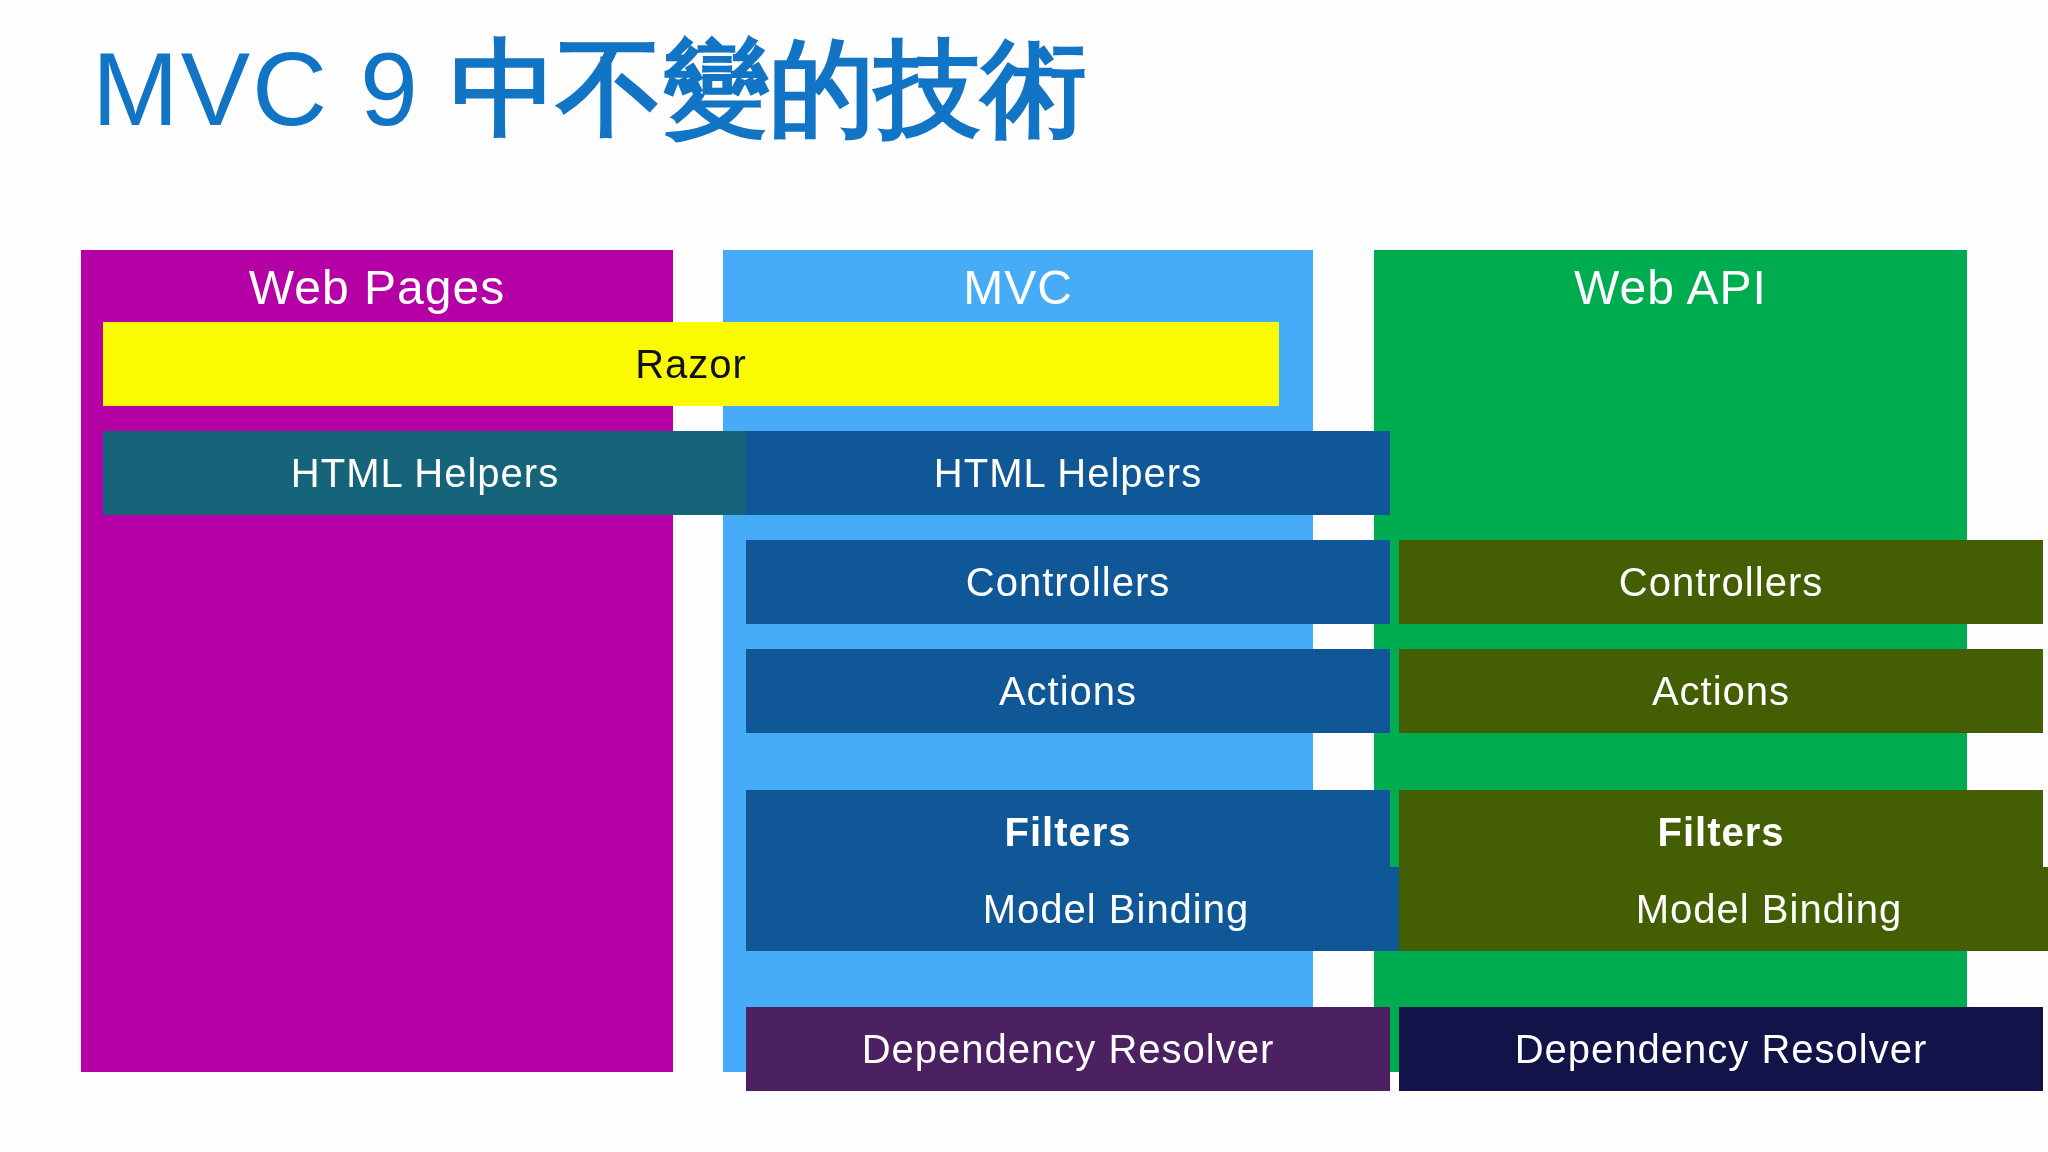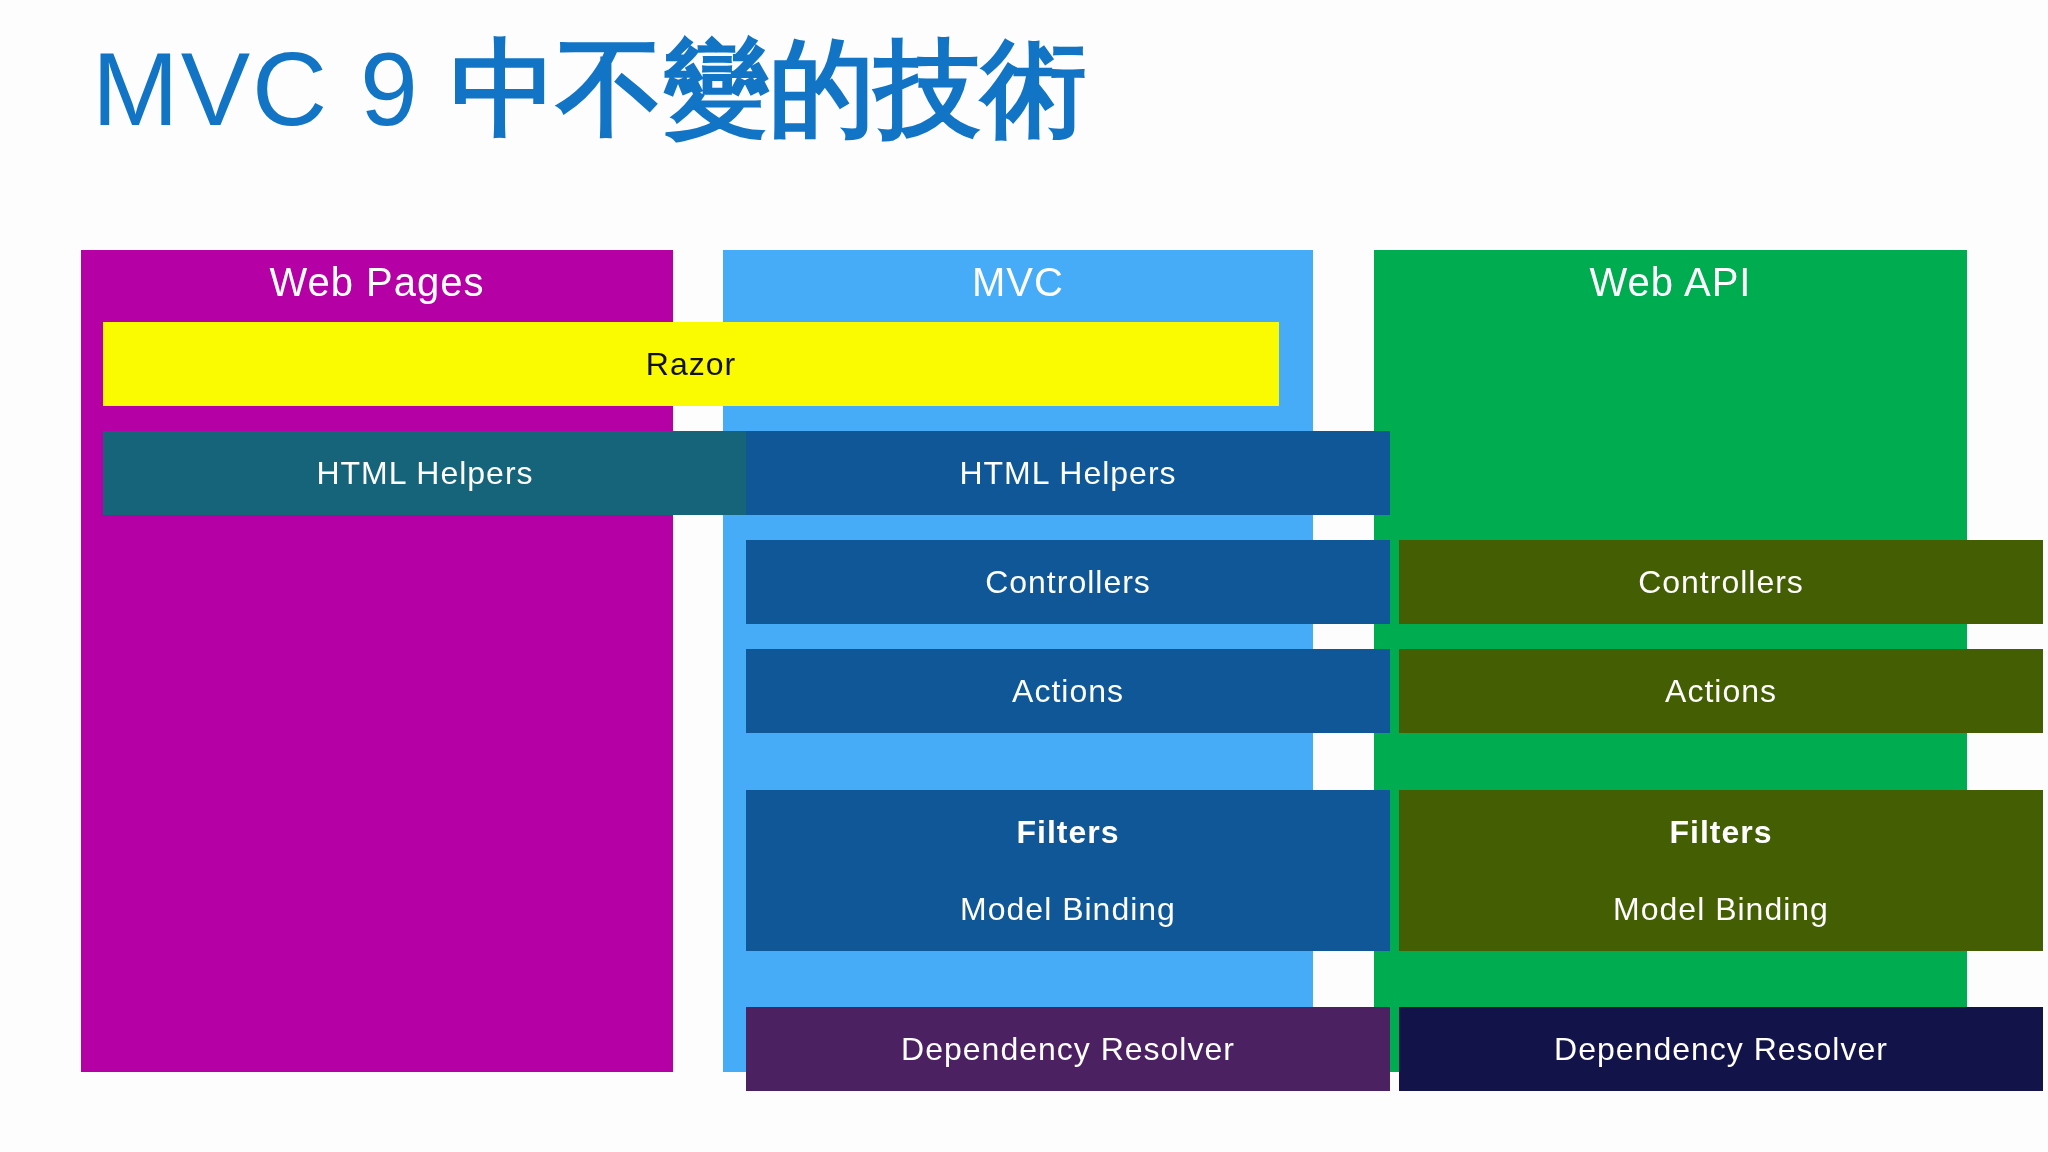--- a/index.html
+++ b/index.html
@@ -41,31 +41,31 @@
   .col-webpages { left: 81px;   width: 592px; background: #B400A5; }
   .col-mvc      { left: 723px;  width: 590px; background: #47ACF8; }
   .col-webapi   { left: 1374px; width: 593px; background: #00AC50; }
   .col-header {
     position: absolute;
     top: 10px;
     left: 0;
     width: 100%;
     text-align: center;
     color: #ffffff;
-    font-size: 40px;
+    font-size: 48px;
     font-weight: 300;
     letter-spacing: 1px;
   }
   .bar, .box {
     position: absolute;
     height: 84px;
     display: flex;
     align-items: center;
     justify-content: center;
-    font-size: 32px;
+    font-size: 40px;
     font-weight: 300;
     color: #ffffff;
     letter-spacing: 1px;
   }
   .razor-bar {
     left: 103px;
     top: 322px;
     width: 1176px;
     background: #FAFA00;
     color: #111111;
@@ -76,21 +76,21 @@
   .b-purple  { background: #4C2161; }
   .b-olive   { background: #445E03; }
   .b-navy    { background: #121349; }
   .x-webpages { left: 103px; }
   .x-mvc      { left: 746px; }
   .x-webapi   { left: 1399px; }
   .row1 { top: 431px; }
   .row2 { top: 540px; }
   .row3 { top: 649px; }
   .row4 { top: 790px; font-weight: bold; }
-  .row5 { top: 867px; }
+  .row5 { top: 867px; padding-left: 48px; }
   .row6 { top: 976px; margin-top: 31px; }
 </style>
 </head>
 <body>
 
 <div class="slide">
 
   <div class="title">
     <span class="latin">MVC 9 </span><span class="cjk">中不變的技術</span>
   </div>

